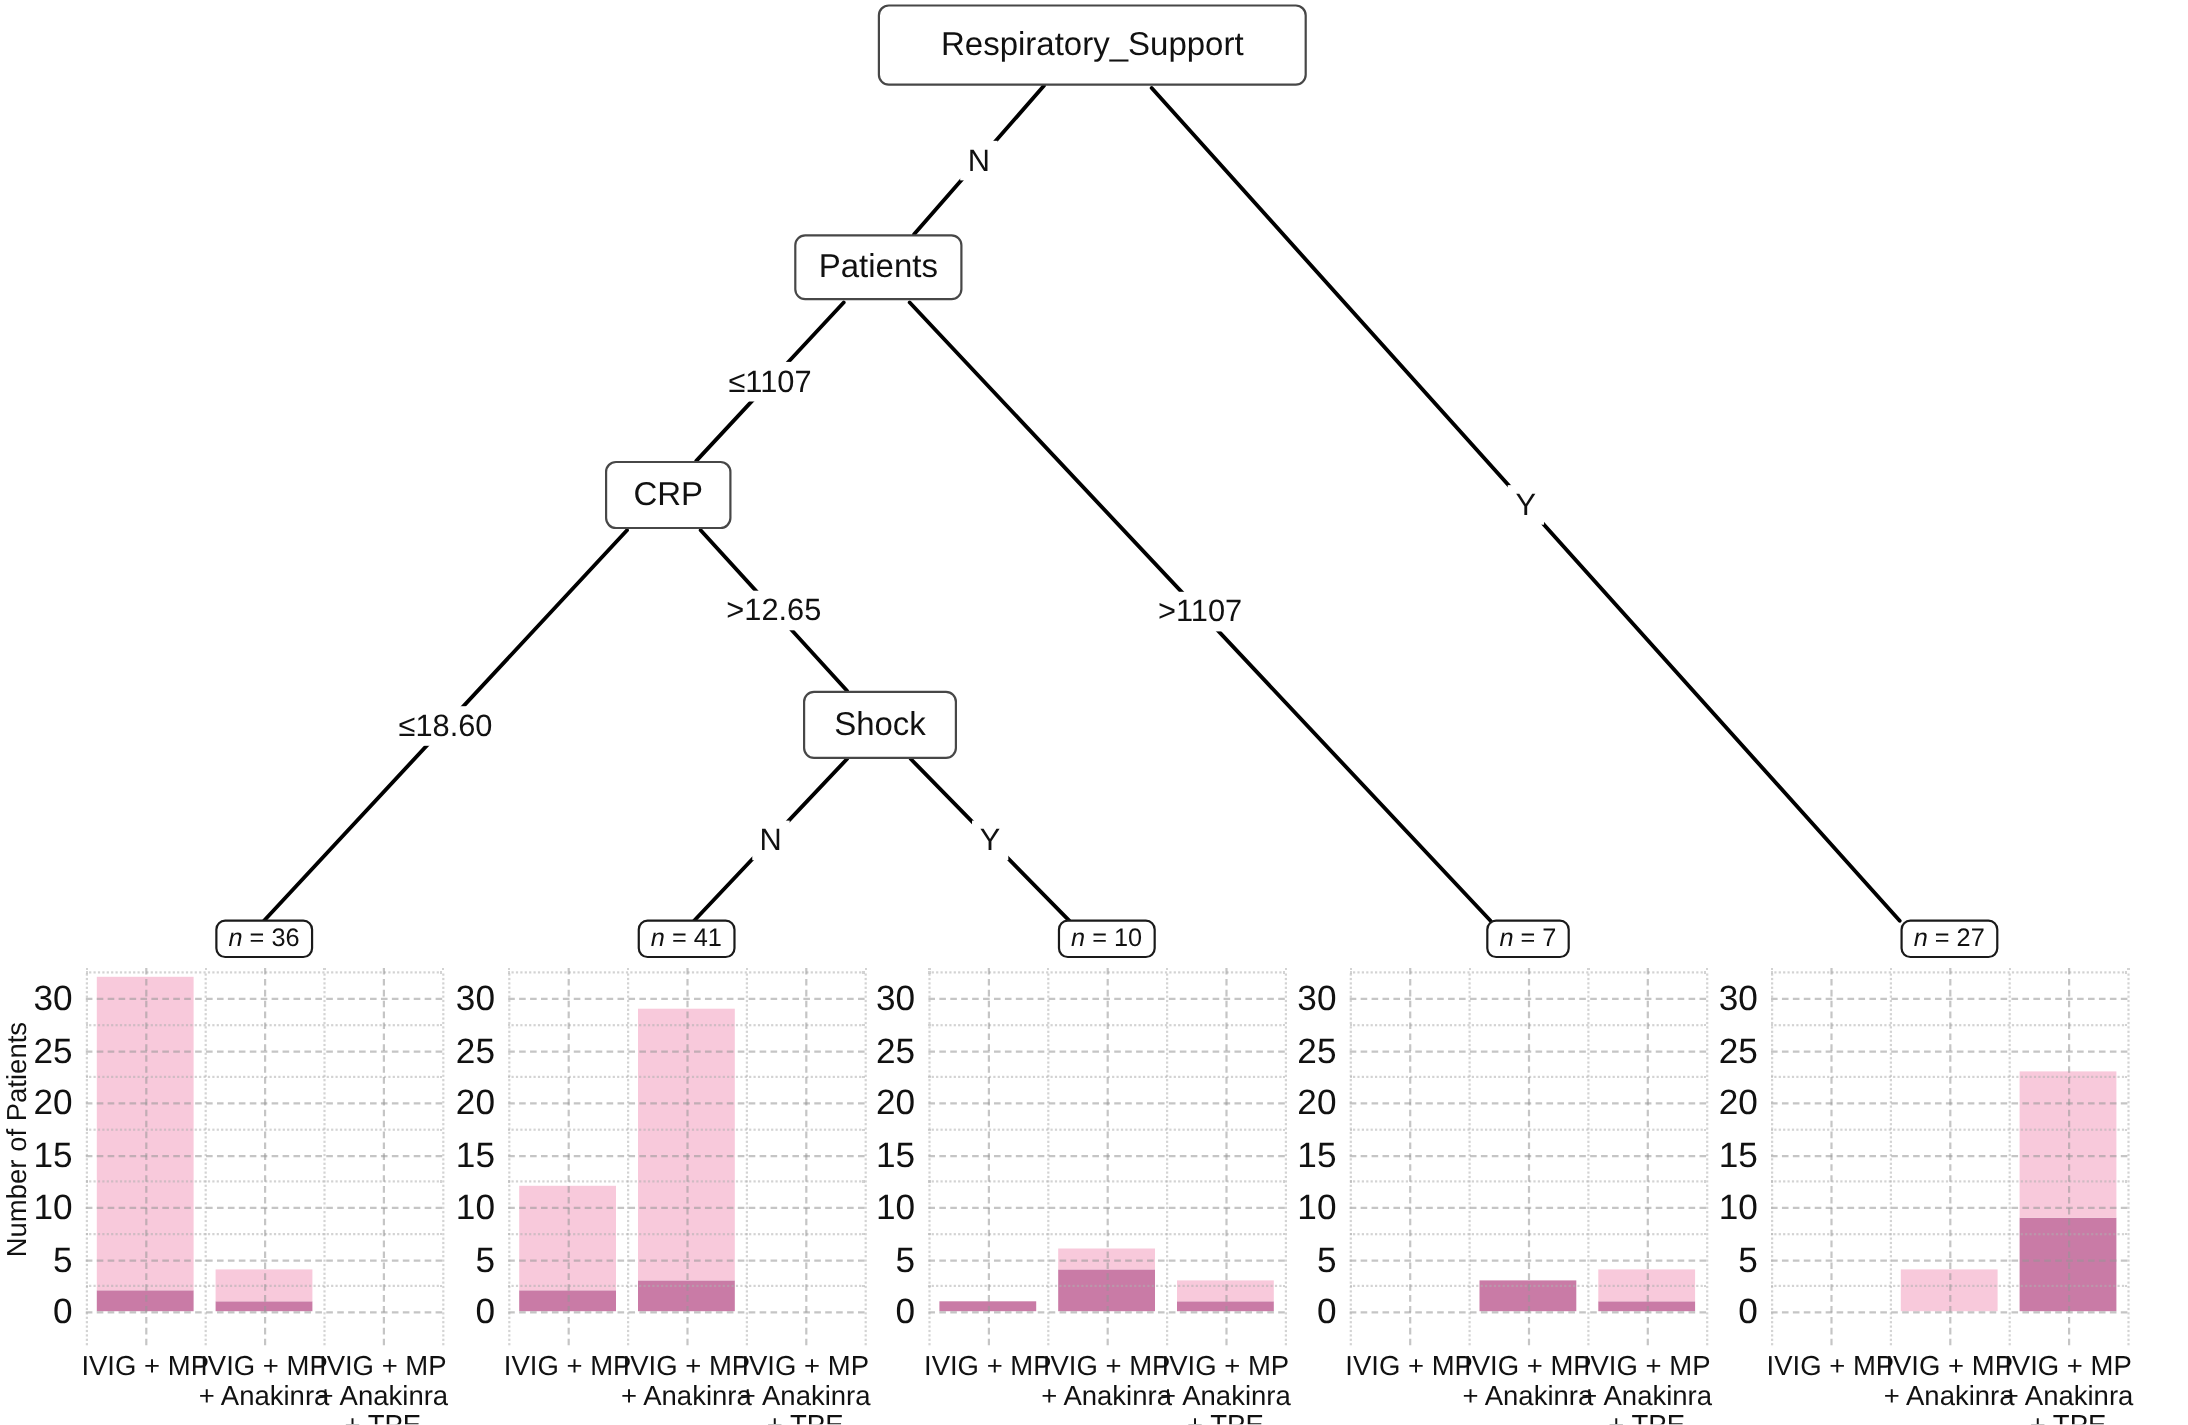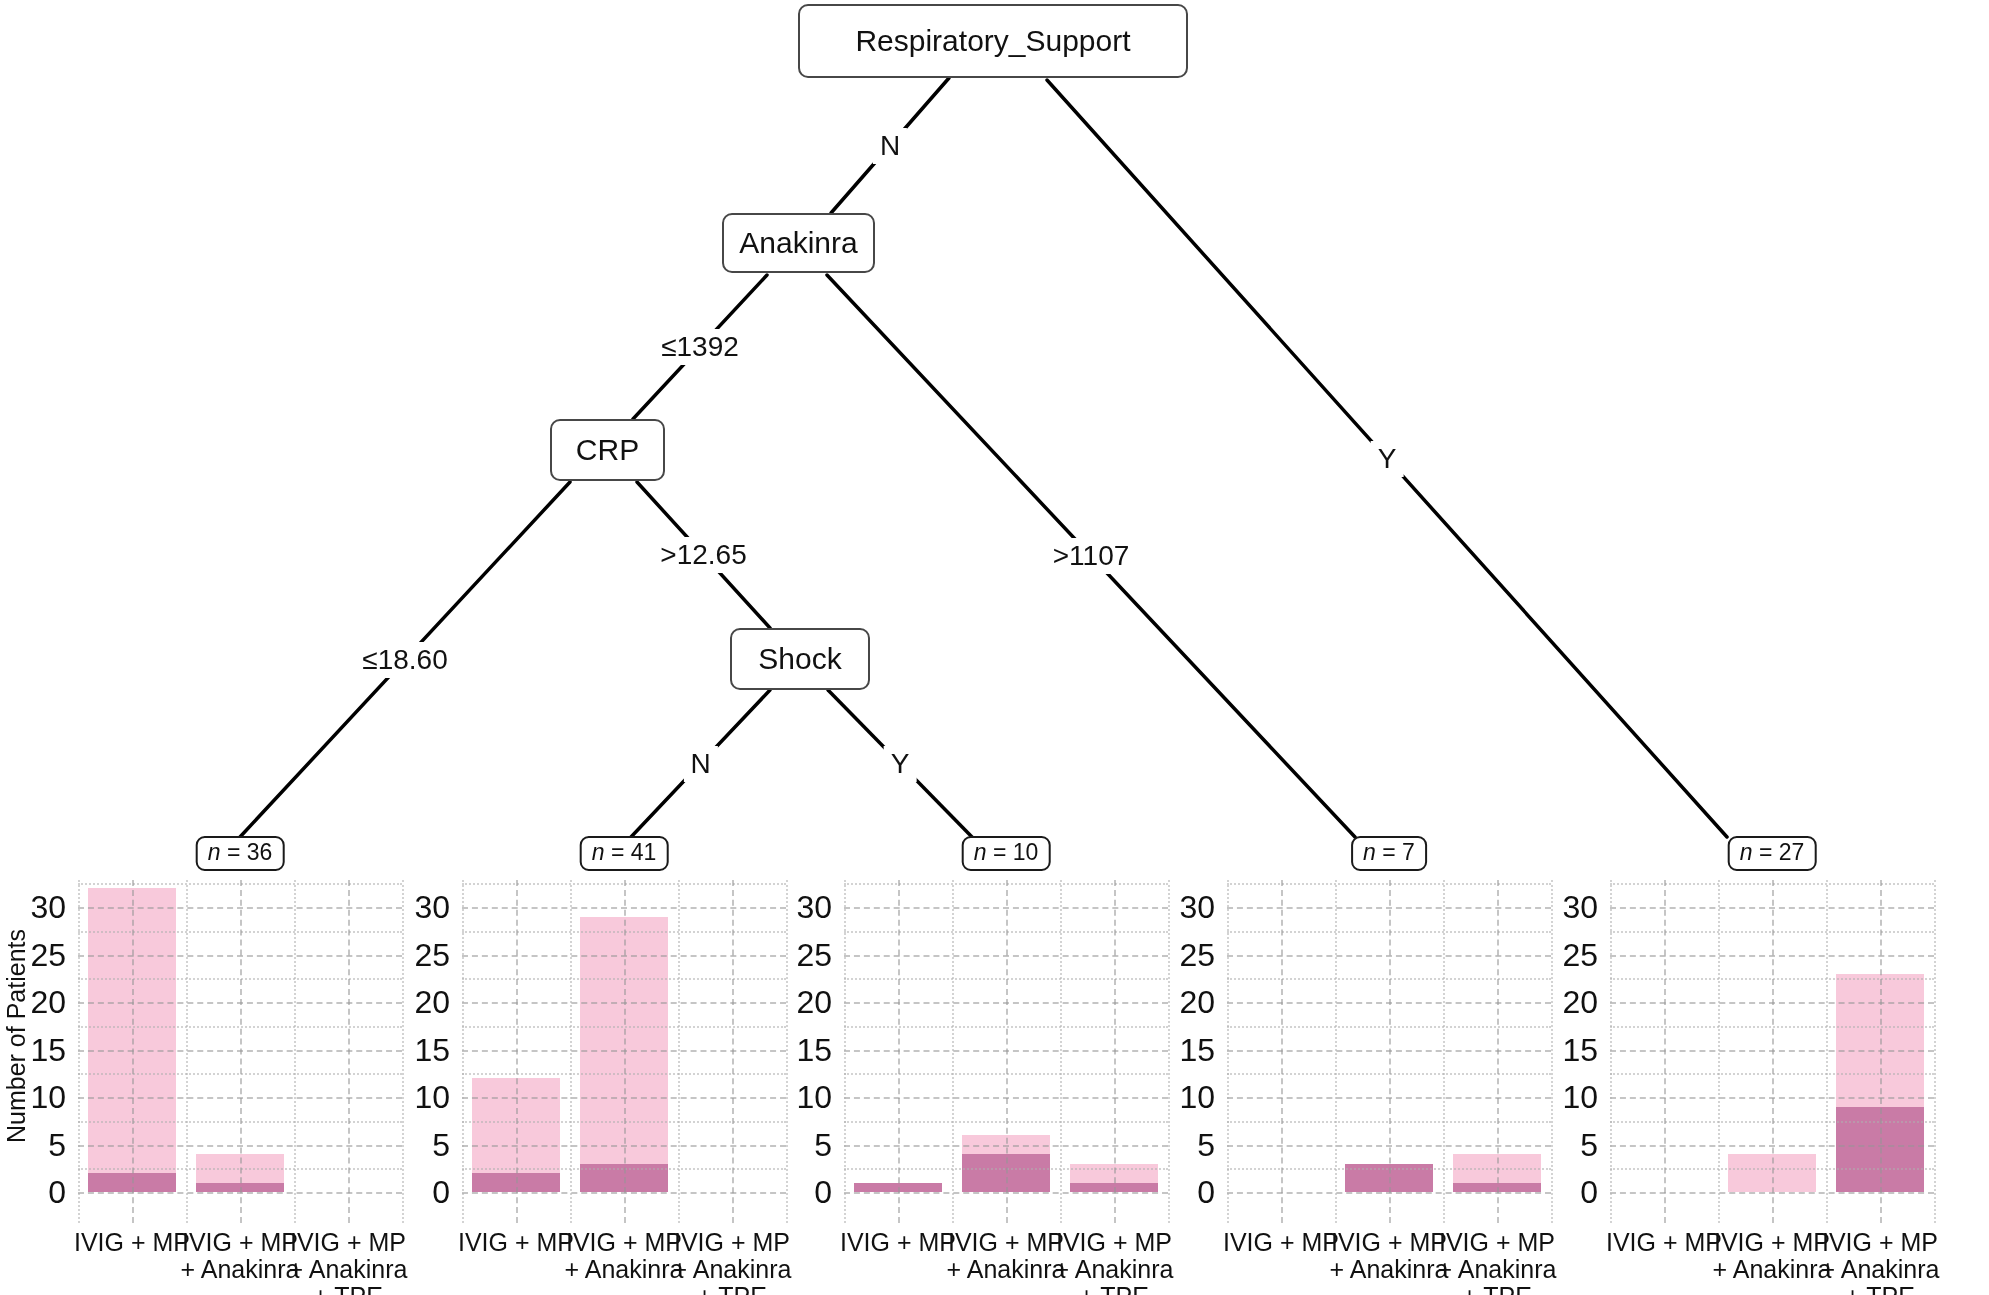--- a/index.html
+++ b/index.html
@@ -60,28 +60,28 @@
       <line x1="767" y1="275" x2="633" y2="419" stroke="#000000" stroke-width="3.5" stroke-linecap="round"></line>
       <line x1="827" y1="275" x2="1355" y2="837" stroke="#000000" stroke-width="3.5" stroke-linecap="round"></line>
       <line x1="570" y1="482" x2="240" y2="837" stroke="#000000" stroke-width="3.5" stroke-linecap="round"></line>
       <line x1="637" y1="482" x2="770" y2="628" stroke="#000000" stroke-width="3.5" stroke-linecap="round"></line>
       <line x1="770" y1="690" x2="631" y2="837" stroke="#000000" stroke-width="3.5" stroke-linecap="round"></line>
       <line x1="828" y1="690" x2="972" y2="837" stroke="#000000" stroke-width="3.5" stroke-linecap="round"></line>
     </svg>
   <div id="tree-nodes">
       <div class="edge-label" style="left: 890px; top: 145.5px;">N</div>
       <div class="edge-label" style="left: 1387px; top: 458.5px;">Y</div>
-      <div class="edge-label" style="left: 700px; top: 347px;">≤1392</div>
+      <div class="edge-label" style="left: 700px; top: 347px;">≤1107</div>
       <div class="edge-label" style="left: 1091px; top: 556px;">&gt;1107</div>
       <div class="edge-label" style="left: 405px; top: 659.5px;">≤18.60</div>
       <div class="edge-label" style="left: 703.5px; top: 555px;">&gt;12.65</div>
       <div class="edge-label" style="left: 700.5px; top: 763.5px;">N</div>
       <div class="edge-label" style="left: 900px; top: 763.5px;">Y</div>
       <div class="node-box" style="left: 798px; top: 4px; width: 390px; height: 74px;">Respiratory_Support</div>
-      <div class="node-box" style="left: 722px; top: 213px; width: 153px; height: 60px;">Anakinra</div>
+      <div class="node-box" style="left: 722px; top: 213px; width: 153px; height: 60px;">Patients</div>
       <div class="node-box" style="left: 550px; top: 419px; width: 115px; height: 62px;">CRP</div>
       <div class="node-box" style="left: 730px; top: 628px; width: 140px; height: 62px;">Shock</div>
     </div>
   <div id="charts">
       <div class="leaf-box" style="left: 240px; top: 836px;"><i>n</i> = 36</div>
       <div class="tick-label" style="left: 2px; top: 1177px;">0</div>
       <div class="tick-label" style="left: 2px; top: 1129.5px;">5</div>
       <div class="tick-label" style="left: 2px; top: 1082px;">10</div>
       <div class="tick-label" style="left: 2px; top: 1034.5px;">15</div>
       <div class="tick-label" style="left: 2px; top: 987px;">20</div>

